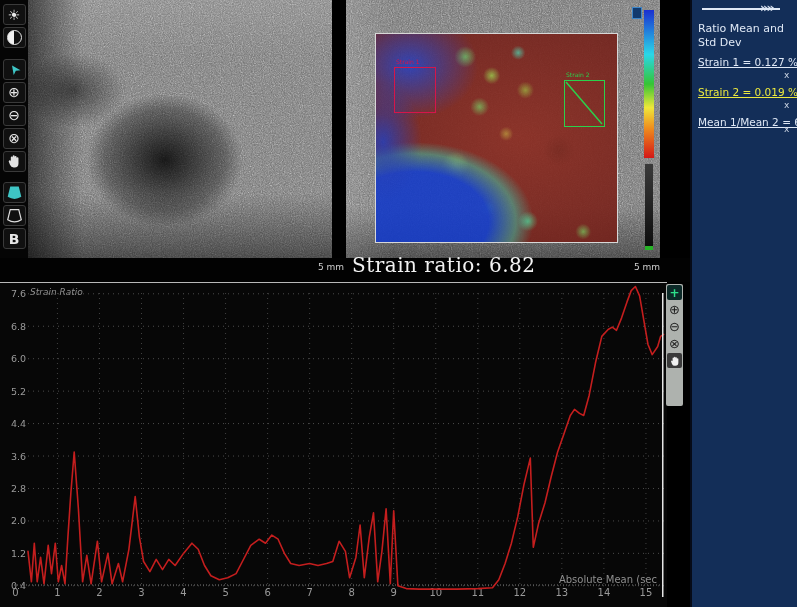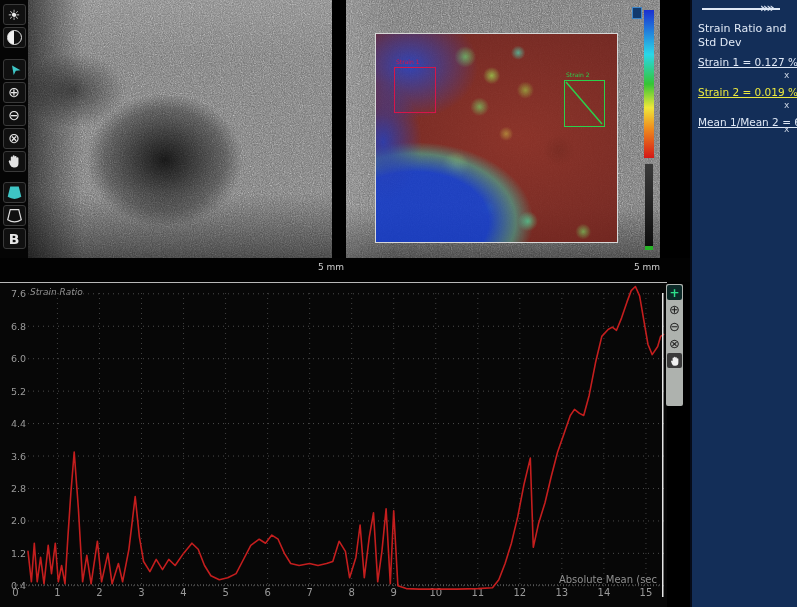--- a/index.html
+++ b/index.html
@@ -198,20 +198,21 @@
 
     <div class="img-marker"></div>
     <div class="elasto-colorbar"></div>
     <div class="gray-bar"></div>
     <div class="gray-bar-tick"></div>
   </div>
 
   <div class="band"></div>
   <div class="scale-label scale-left">5 mm</div>
   <div class="scale-label scale-right">5 mm</div>
+  <div class="strain-banner">Strain ratio: 6.82</div>
 
   <div class="graph-panel">
     <svg class="chart-svg" width="667" height="325" id="chart">
         <line x1="28" y1="302.81111111111113" x2="664" y2="302.81111111111113" stroke="#4c4c4c" stroke-width="1" stroke-dasharray="1,4"></line>
         <text x="26" y="306.31111111111113" fill="#9a9a9a" font-size="9.5" text-anchor="end" font-family="DejaVu Sans, sans-serif">0.4</text>
         <line x1="28" y1="270.3666666666667" x2="664" y2="270.3666666666667" stroke="#4c4c4c" stroke-width="1" stroke-dasharray="1,4"></line>
         <text x="26" y="273.8666666666667" fill="#9a9a9a" font-size="9.5" text-anchor="end" font-family="DejaVu Sans, sans-serif">1.2</text>
         <line x1="28" y1="237.92222222222222" x2="664" y2="237.92222222222222" stroke="#4c4c4c" stroke-width="1" stroke-dasharray="1,4"></line>
         <text x="26" y="241.42222222222222" fill="#9a9a9a" font-size="9.5" text-anchor="end" font-family="DejaVu Sans, sans-serif">2.0</text>
         <line x1="28" y1="205.4777777777778" x2="664" y2="205.4777777777778" stroke="#4c4c4c" stroke-width="1" stroke-dasharray="1,4"></line>
@@ -283,21 +284,21 @@
     <div class="gtb-btn gtb-pan">
       <svg width="12" height="12" viewBox="0 0 20 20">
           <path d="M6 11 V5.5 a1.2 1.2 0 0 1 2.4 0 V4 a1.2 1.2 0 0 1 2.4 0 v1 a1.2 1.2 0 0 1 2.4 0 v1.5 a1.2 1.2 0 0 1 2.4 0 V13 a5 5 0 0 1 -5 5 h-1 a5 5 0 0 1 -4.6 -3.2 L3.6 11.2 a1.3 1.3 0 0 1 2.2 -1.4 Z" fill="#f0f0f0"></path>
         </svg>
     </div>
   </div>
 
   <div class="sidebar">
     <div class="sb-divider"></div>
     <div class="sb-chevrons">»»</div>
-    <div class="sb-title">Strain Ratio and Std Dev</div>
+    <div class="sb-title">Ratio Mean and Std Dev</div>
 
     <div class="sb-item sb-item-1"><span class="lbl">Strain 1 = 0.127 %</span></div>
     <div class="sb-x sb-x-1">x</div>
 
     <div class="sb-item sb-item-2"><span class="lbl">Strain 2 = 0.019 %</span></div>
     <div class="sb-x sb-x-2">x</div>
 
     <div class="sb-item sb-item-3"><span class="lbl">Mean 1/Mean 2 = 6.82</span></div>
     <div class="sb-x sb-x-3">x</div>
   </div>

